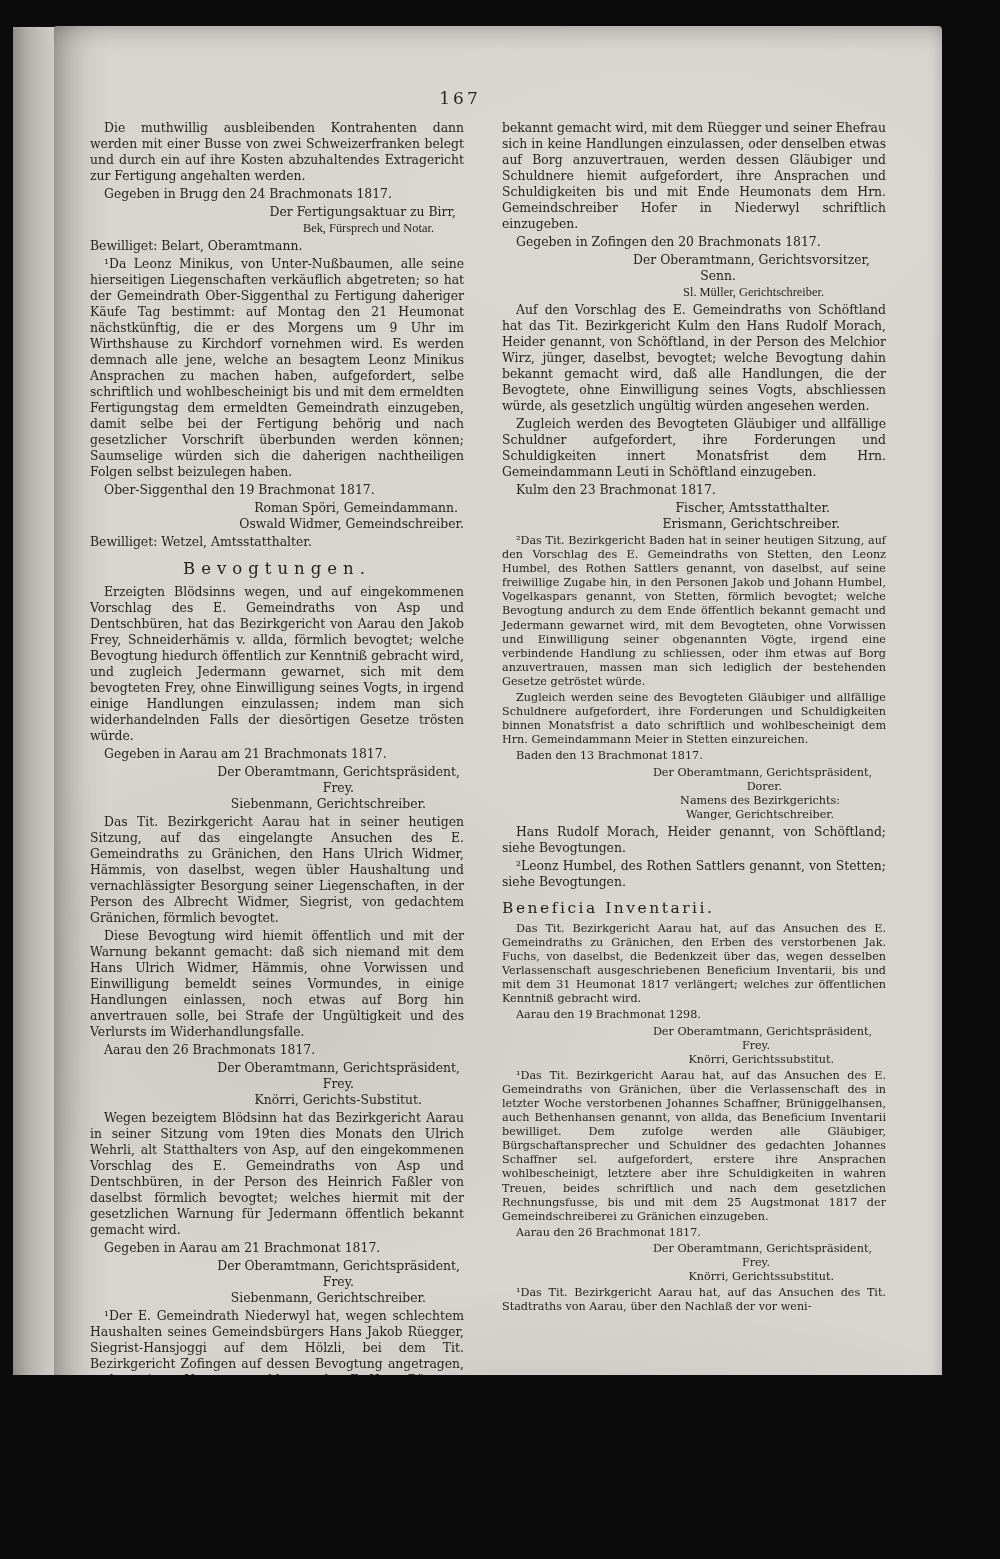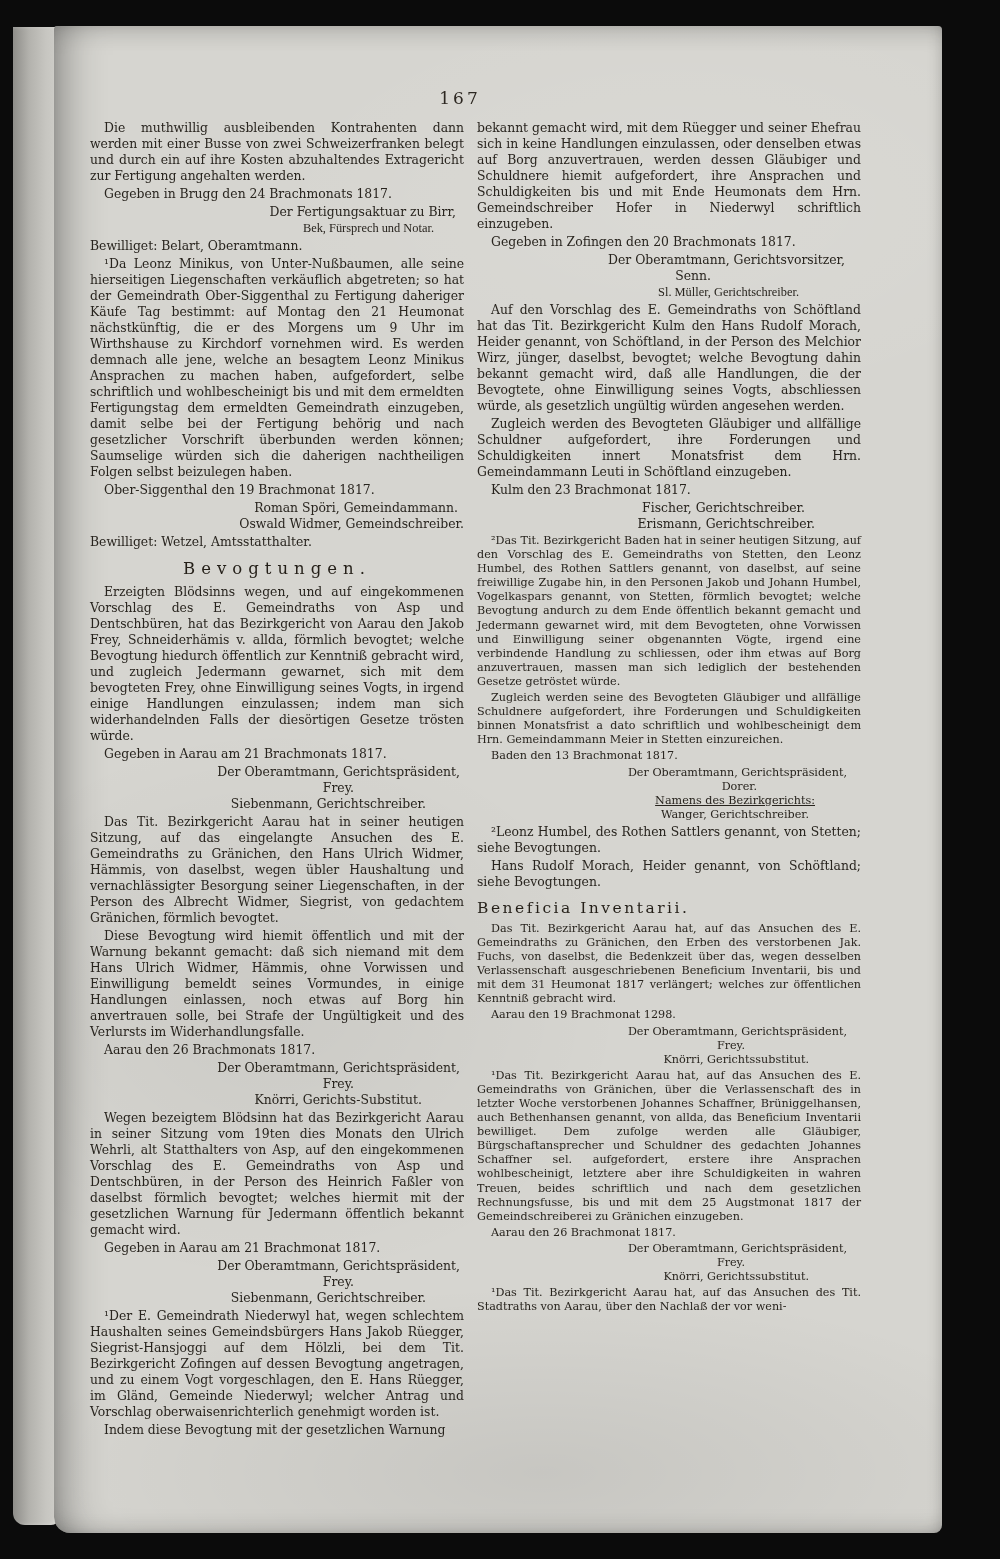--- a/index.html
+++ b/index.html
@@ -2,21 +2,21 @@
 <html><head>
 <meta charset="utf-8">
 <style>
   html,body { margin:0; padding:0; }
   body {
     width:1000px; height:1559px;
     background:#0b0b0b;
     font-family:"DejaVu Serif","Liberation Serif",serif;
     overflow:hidden;
   }
-  .scene { position:relative; width:1000px; height:1559px; background:#0b0b0b; overflow:hidden; }
+  .scene { position:relative; width:1000px; height:1375px; background:#0b0b0b; overflow:hidden; }
 
   
   .prev-page-edge {
     position:absolute; left:13px; top:27px; width:46px; height:1498px;
     background:linear-gradient(90deg,#8e8d89 0%,#b3b2ad 35%,#c6c5c0 70%,#d0cfca 100%);
     border-radius:0 0 8px 12px;
     box-shadow:inset -3px 0 4px rgba(255,255,255,0.25);
   }
 
   
@@ -36,21 +36,21 @@
   }
 
   .page-number {
     position:absolute; top:62px; left:0; width:812px;
     text-align:center;
     font-size:17px; letter-spacing:3px; color:#2c2721;
   }
 
   .col { position:absolute; top:94px; color:#28241e; }
   .col-left  { left:36px;  width:374px; }
-  .col-right { left:423px; width:384px; }
+  .col-right { left:448px; width:384px; }
 
   .p {
     font-size:12.4px; line-height:16px;
     text-align:justify; text-indent:14px;
     margin:0 0 2px 0;
     color:#28241e;
   }
   .p.noindent { text-indent:0; }
   .p.small { font-size:11.2px; line-height:14.1px; }
 
@@ -120,34 +120,34 @@
         <div class="p">Gegeben in Zofingen den 20 Brachmonats 1817.</div>
         <div class="sig">
           <div class="sig-line" style="padding-right: 16px;">Der Oberamtmann, Gerichtsvorsitzer,</div>
           <div class="sig-line" style="padding-right: 150px;">Senn.</div>
           <div class="sig-line" style="padding-right: 62px; font-family: Liberation Serif, serif;">Sl. Müller, Gerichtschreiber.</div>
         </div>
         <div class="p">Auf den Vorschlag des E. Gemeindraths von Schöftland hat das Tit. Bezirkgericht Kulm den Hans Rudolf Morach, Heider genannt, von Schöftland, in der Person des Melchior Wirz, jünger, daselbst, bevogtet; welche Bevogtung dahin bekannt gemacht wird, daß alle Handlungen, die der Bevogtete, ohne Einwilligung seines Vogts, abschliessen würde, als gesetzlich ungültig würden angesehen werden.</div>
         <div class="p">Zugleich werden des Bevogteten Gläubiger und allfällige Schuldner aufgefordert, ihre Forderungen und Schuldigkeiten innert Monatsfrist dem Hrn. Gemeindammann Leuti in Schöftland einzugeben.</div>
         <div class="p">Kulm den 23 Brachmonat 1817.</div>
         <div class="sig">
-          <div class="sig-line" style="padding-right: 56px;">Fischer, Gerichtschreiber.</div>
+          <div class="sig-line" style="padding-right: 56px;">Fischer, Amtsstatthalter.</div>
           <div class="sig-line" style="padding-right: 46px;">Erismann, Gerichtschreiber.</div>
         </div>
         <div class="p small">²Das Tit. Bezirkgericht Baden hat in seiner heutigen Sitzung, auf den Vorschlag des E. Gemeindraths von Stetten, den Leonz Humbel, des Rothen Sattlers genannt, von daselbst, auf seine freiwillige Zugabe hin, in den Personen Jakob und Johann Humbel, Vogelkaspars genannt, von Stetten, förmlich bevogtet; welche Bevogtung andurch zu dem Ende öffentlich bekannt gemacht und Jedermann gewarnet wird, mit dem Bevogteten, ohne Vorwissen und Einwilligung seiner obgenannten Vögte, irgend eine verbindende Handlung zu schliessen, oder ihm etwas auf Borg anzuvertrauen, massen man sich lediglich der bestehenden Gesetze getröstet würde.</div>
         <div class="p small">Zugleich werden seine des Bevogteten Gläubiger und allfällige Schuldnere aufgefordert, ihre Forderungen und Schuldigkeiten binnen Monatsfrist a dato schriftlich und wohlbescheinigt dem Hrn. Gemeindammann Meier in Stetten einzureichen.</div>
         <div class="p small">Baden den 13 Brachmonat 1817.</div>
         <div class="sig small">
           <div class="sig-line" style="padding-right: 14px;">Der Oberamtmann, Gerichtspräsident,</div>
           <div class="sig-line" style="padding-right: 104px;">Dorer.</div>
-          <div class="sig-line" style="padding-right: 46px; text-decoration: underline;">Namens des Bezirkgerichts:</div>
+          <div class="sig-line" style="padding-right: 46px;">Namens des Bezirkgerichts:</div>
           <div class="sig-line" style="padding-right: 52px;">Wanger, Gerichtschreiber.</div>
         </div>
+        <div class="p">Hans Rudolf Morach, Heider genannt, von Schöftland; siehe Bevogtungen.</div>
         <div class="p">²Leonz Humbel, des Rothen Sattlers genannt, von Stetten; siehe Bevogtungen.</div>
-        <div class="p">Hans Rudolf Morach, Heider genannt, von Schöftland; siehe Bevogtungen.</div>
         <div class="h2">Beneficia Inventarii.</div>
         <div class="p small">Das Tit. Bezirkgericht Aarau hat, auf das Ansuchen des E. Gemeindraths zu Gränichen, den Erben des verstorbenen Jak. Fuchs, von daselbst, die Bedenkzeit über das, wegen desselben Verlassenschaft ausgeschriebenen Beneficium Inventarii, bis und mit dem 31 Heumonat 1817 verlängert; welches zur öffentlichen Kenntniß gebracht wird.</div>
         <div class="p small">Aarau den 19 Brachmonat 1298.</div>
         <div class="sig small">
           <div class="sig-line" style="padding-right: 14px;">Der Oberamtmann, Gerichtspräsident,</div>
           <div class="sig-line" style="padding-right: 116px;">Frey.</div>
           <div class="sig-line" style="padding-right: 52px;">Knörri, Gerichtssubstitut.</div>
         </div>
         <div class="p small">¹Das Tit. Bezirkgericht Aarau hat, auf das Ansuchen des E. Gemeindraths von Gränichen, über die Verlassenschaft des in letzter Woche verstorbenen Johannes Schaffner, Brüniggelhansen, auch Bethenhansen genannt, von allda, das Beneficium Inventarii bewilliget. Dem zufolge werden alle Gläubiger, Bürgschaftansprecher und Schuldner des gedachten Johannes Schaffner sel. aufgefordert, erstere ihre Ansprachen wohlbescheinigt, letztere aber ihre Schuldigkeiten in wahren Treuen, beides schriftlich und nach dem gesetzlichen Rechnungsfusse, bis und mit dem 25 Augstmonat 1817 der Gemeindschreiberei zu Gränichen einzugeben.</div>
         <div class="p small">Aarau den 26 Brachmonat 1817.</div>

